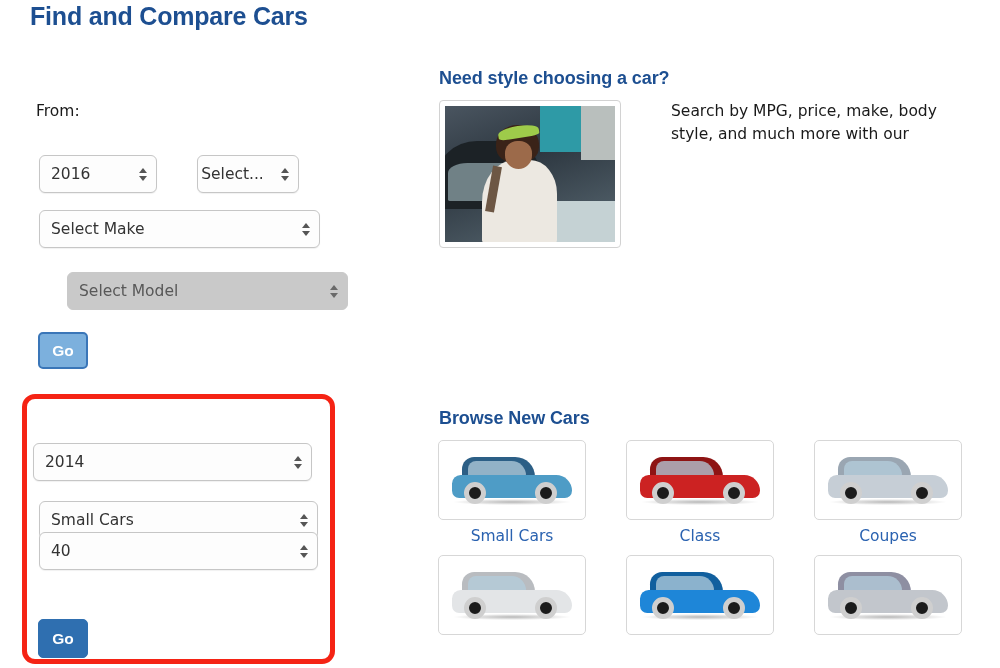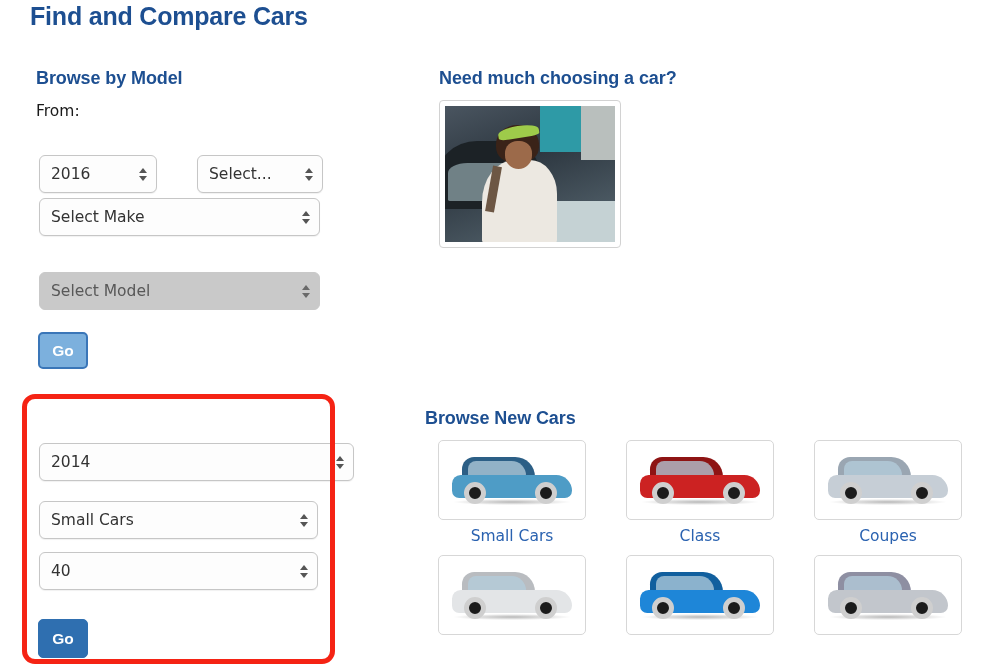--- a/index.html
+++ b/index.html
@@ -85,20 +85,21 @@
     font-size: 15.5px;
     color: #333333;
     white-space: nowrap;
     overflow: hidden;
   }
   .sel.disabled {
     background: #c9c9c9;
     border-color: #c9c9c9;
     color: #585858;
     box-shadow: none;
+    margin-left: 28px;
   }
   .sel .stepper {
     position: absolute;
     right: 9px;
     top: 50%;
     transform: translateY(-50%);
     width: 9px;
     height: 20px;
     display: flex;
     flex-direction: column;
@@ -115,22 +116,22 @@
   .stepper .tri-dn {
     width: 0; height: 0;
     border-left: 4.5px solid transparent;
     border-right: 4.5px solid transparent;
     border-top: 5px solid #555;
   }
   .sel.disabled .stepper .tri-up { border-bottom-color: #6a6a6a; }
   .sel.disabled .stepper .tri-dn { border-top-color: #6a6a6a; }
 
   #sel-year-from { left: 39px; top: 155px; width: 118px; }
-  #sel-year-to   { left: 197px; top: 155px; width: 126px; }
-  #sel-make      { left: 39px; top: 198px; width: 281px; }
+  #sel-year-to   { left: 197px; top: 155px; width: 102px; justify-content: center; }
+  #sel-make      { left: 39px; top: 210px; width: 281px; }
   #sel-model     { left: 39px; top: 272px; width: 281px; }
 
   
   .btn {
     position: absolute;
     box-sizing: border-box;
     display: flex;
     align-items: center;
     justify-content: center;
     font-family: "Liberation Sans", sans-serif;
@@ -166,23 +167,23 @@
     border-radius: 13px;
     box-sizing: border-box;
     pointer-events: none;
   }
 
   .search-class-heading {
     position: absolute;
     left: 38px;
     top: 408px;
   }
-  #sel-class-year  { left: 39px; top: 443px; width: 315px; }
+  #sel-class-year  { left: 33px; top: 443px; width: 279px; }
   #sel-class-type  { left: 39px; top: 501px; width: 279px; }
-  #sel-class-mpg   { left: 39px; top: 552px; width: 279px; }
+  #sel-class-mpg   { left: 39px; top: 532px; width: 279px; }
 
   
   .col-right {
     position: absolute;
     left: 420px;
     top: 0;
     width: 580px;
     height: 668px;
   }
 
@@ -269,21 +270,21 @@
     left: 251px;
     top: 100px;
     width: 297px;
     font-size: 15.5px;
     line-height: 23px;
     color: #1a1a1a;
   }
 
   .browse-new-heading {
     position: absolute;
-    left: 5px;
+    left: 19px;
     top: 408px;
   }
 
   .car-grid {
     position: absolute;
     left: 18px;
     top: 440px;
     width: 556px;
   }
   .car-row {
@@ -368,21 +369,20 @@
     background: radial-gradient(ellipse at center, rgba(0,0,0,0.28) 0%, rgba(0,0,0,0) 72%);
   }
 </style>
 </head>
 <body>
 
 <div class="page-title">Find and Compare Cars</div>
 
 <div class="col-left">
 
-  <div class="section-heading browse-model-heading">Browse by Model</div>
 
   <div class="label-from">From:</div>
 
   <div class="sel" id="sel-year-from">
     <span>2016</span>
     <span class="stepper">
         <span class="tri-up"></span>
         <span class="tri-dn"></span>
       </span>
   </div>
@@ -438,37 +438,38 @@
       </span>
   </div>
 
   <div class="btn" id="btn-go-class">Go</div>
 
   <div class="highlight-box"></div>
 </div>
 
 <div class="col-right">
 
-  <div class="section-heading help-heading">Need much choosing a car?</div>
+  <div class="section-heading help-heading">Need style choosing a car?</div>
 
   <div class="help-photo">
     <div class="photo-inner">
       <div class="photo-teal"></div>
       <div class="photo-lightwall"></div>
       <div class="photo-cardark"></div>
       <div class="photo-glass"></div>
       <div class="photo-hood"></div>
       <div class="photo-body"></div>
       <div class="photo-strap"></div>
       <div class="photo-hair"></div>
       <div class="photo-face"></div>
       <div class="photo-band"></div>
     </div>
   </div>
 
+  <div class="help-text">Search by MPG, price, make, body style, and much more with our</div>
 
   <div class="section-heading browse-new-heading">Browse New Cars</div>
 
   <div class="car-grid">
 
     <div class="car-row">
       <div class="car-cell">
         <div class="car-card">
           <div class="car">
             <div class="shadow"></div>

